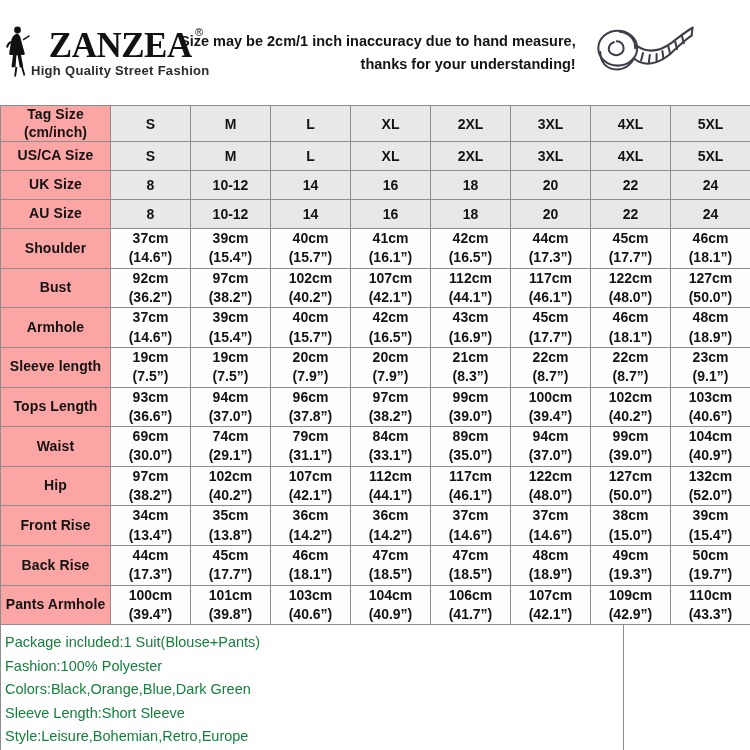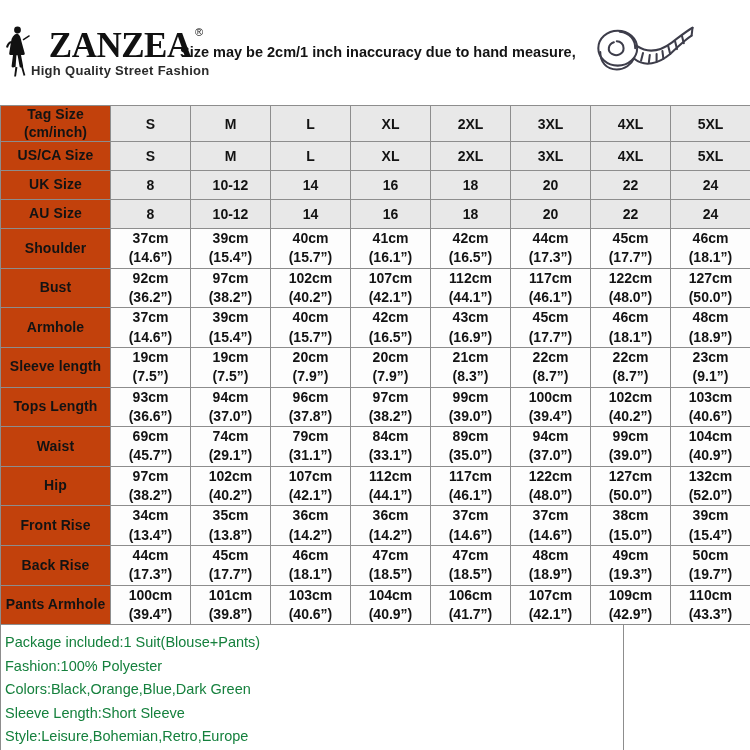--- a/index.html
+++ b/index.html
@@ -113,21 +113,21 @@
     vertical-align: middle;
     font-size: 14px;
     font-weight: bold;
     color: #131313;
     padding: 0;
   }
   col.lbl { width: 110px; }
   col.dat { width: 80px; }
 
   td.rowlabel {
-    background: #c2410c;
+    background: #fca5a5;
     font-size: 14.5px;
     font-weight: bold;
     letter-spacing: 0.1px;
     line-height: 1.25;
     padding: 0 2px;
   }
   td.hcell {
     background: #e8e8e8;
     font-size: 14.5px;
   }
@@ -180,20 +180,21 @@
         </svg>
       </div>
       <div class="brand-text">
         <div class="brand-word"><span>ZANZEA</span><span class="brand-reg">®</span></div>
         <div class="brand-tag">High Quality Street Fashion</div>
       </div>
     </div>
 
     <div class="disclaimer">
       <div>Size may be 2cm/1 inch inaccuracy due to hand measure,</div>
+      <div>thanks for your understanding!</div>
     </div>
 
     <div class="tape">
       <svg viewBox="0 0 120 70" width="118" height="68" aria-hidden="true">
         <g fill="none" stroke="#3d3d4a" stroke-width="2.1" stroke-linejoin="round" stroke-linecap="round">
 
           <ellipse cx="34" cy="30" rx="20" ry="18"></ellipse>
 
           <path d="M30 24 C24 26 23 33 28 36 C33 39 40 36 40 30 C40 26 37 23 33 23"></path>
 
@@ -455,21 +456,21 @@
             </td>
             <td class="datacell">
               <span class="cm">103cm</span>
               <span class="inch">(40.6”)</span>
             </td>
           </tr>
         <tr class="mrow">
             <td class="rowlabel">Waist</td>
             <td class="datacell">
               <span class="cm">69cm</span>
-              <span class="inch">(45.7”)</span>
+              <span class="inch">(30.0”)</span>
             </td>
             <td class="datacell">
               <span class="cm">74cm</span>
               <span class="inch">(29.1”)</span>
             </td>
             <td class="datacell">
               <span class="cm">79cm</span>
               <span class="inch">(31.1”)</span>
             </td>
             <td class="datacell">

